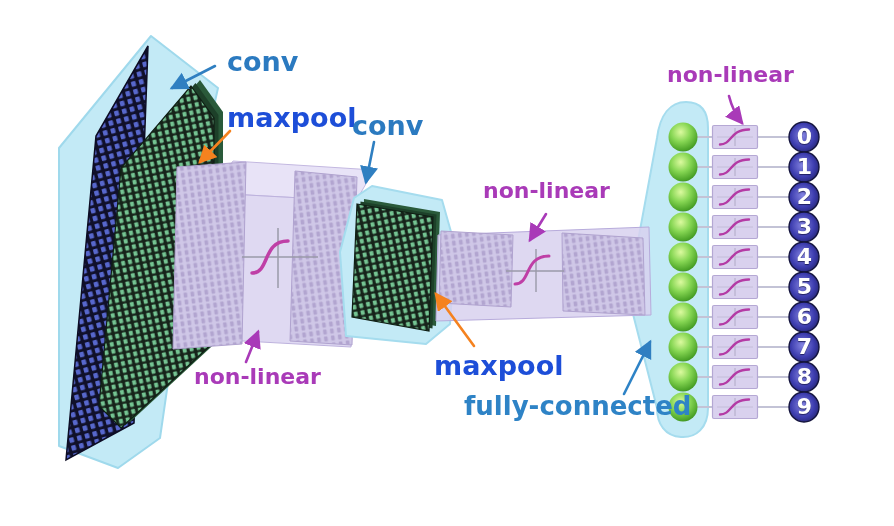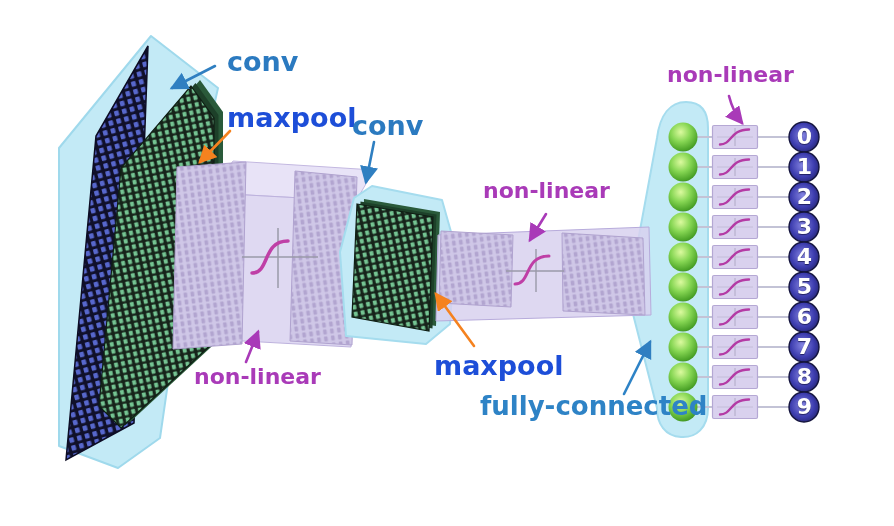--- a/index.html
+++ b/index.html
@@ -171,21 +171,21 @@
     <path d="M 729,96 Q 733,112 742,123" stroke="#a93ab8" marker-end="url(#ahPurple)"></path>
   </g>
 </svg>
 
 <div class="lbl lbl-conv" style="left:227px;top:46px;">conv</div>
 <div class="lbl lbl-pool" style="left:227px;top:102px;">maxpool</div>
 <div class="lbl lbl-conv" style="left:352px;top:110px;">conv</div>
 <div class="lbl lbl-nl" style="left:194px;top:364px;">non-linear</div>
 <div class="lbl lbl-nl" style="left:483px;top:178px;">non-linear</div>
 <div class="lbl lbl-pool" style="left:434px;top:350px;">maxpool</div>
-<div class="lbl lbl-fc" style="left:480px;top:391px;">fully-connected</div>
+<div class="lbl lbl-fc" style="left:464px;top:391px;">fully-connected</div>
 <div class="lbl lbl-nl" style="left:667px;top:62px;">non-linear</div>
 
 <div class="digit" style="top:123px;">0</div>
 <div class="digit" style="top:153px;">1</div>
 <div class="digit" style="top:183px;">2</div>
 <div class="digit" style="top:213px;">3</div>
 <div class="digit" style="top:243px;">4</div>
 <div class="digit" style="top:273px;">5</div>
 <div class="digit" style="top:303px;">6</div>
 <div class="digit" style="top:333px;">7</div>

